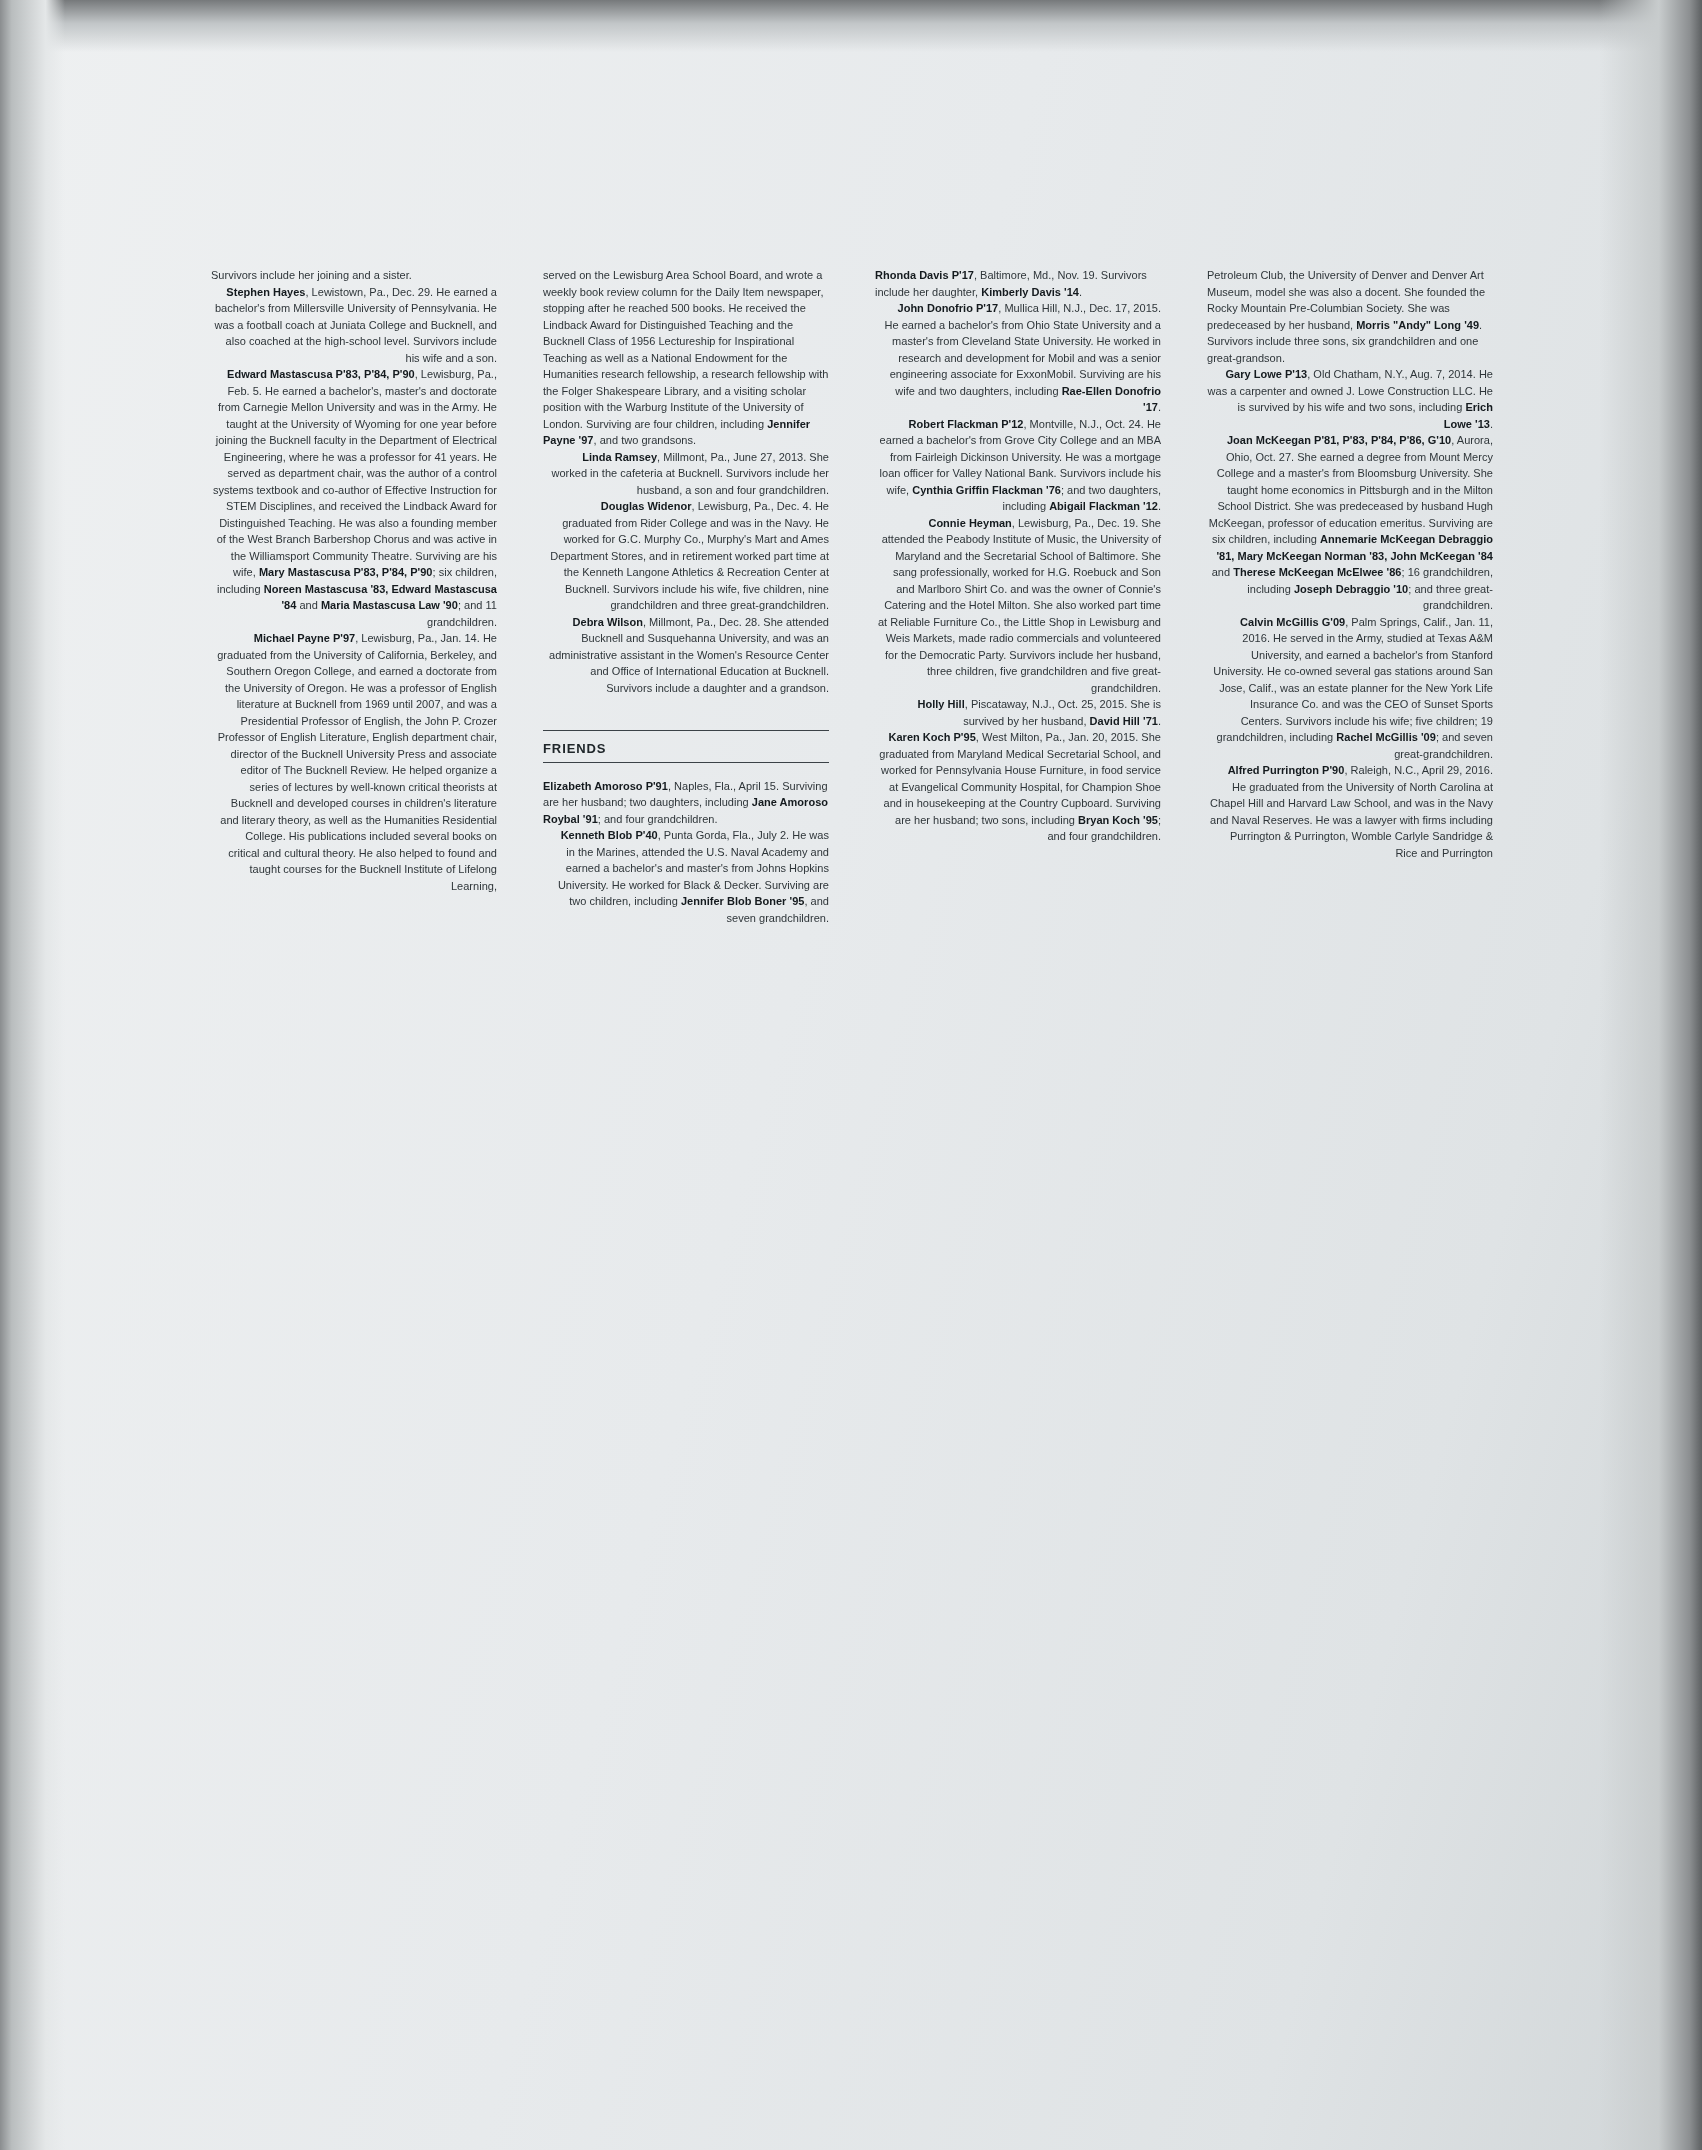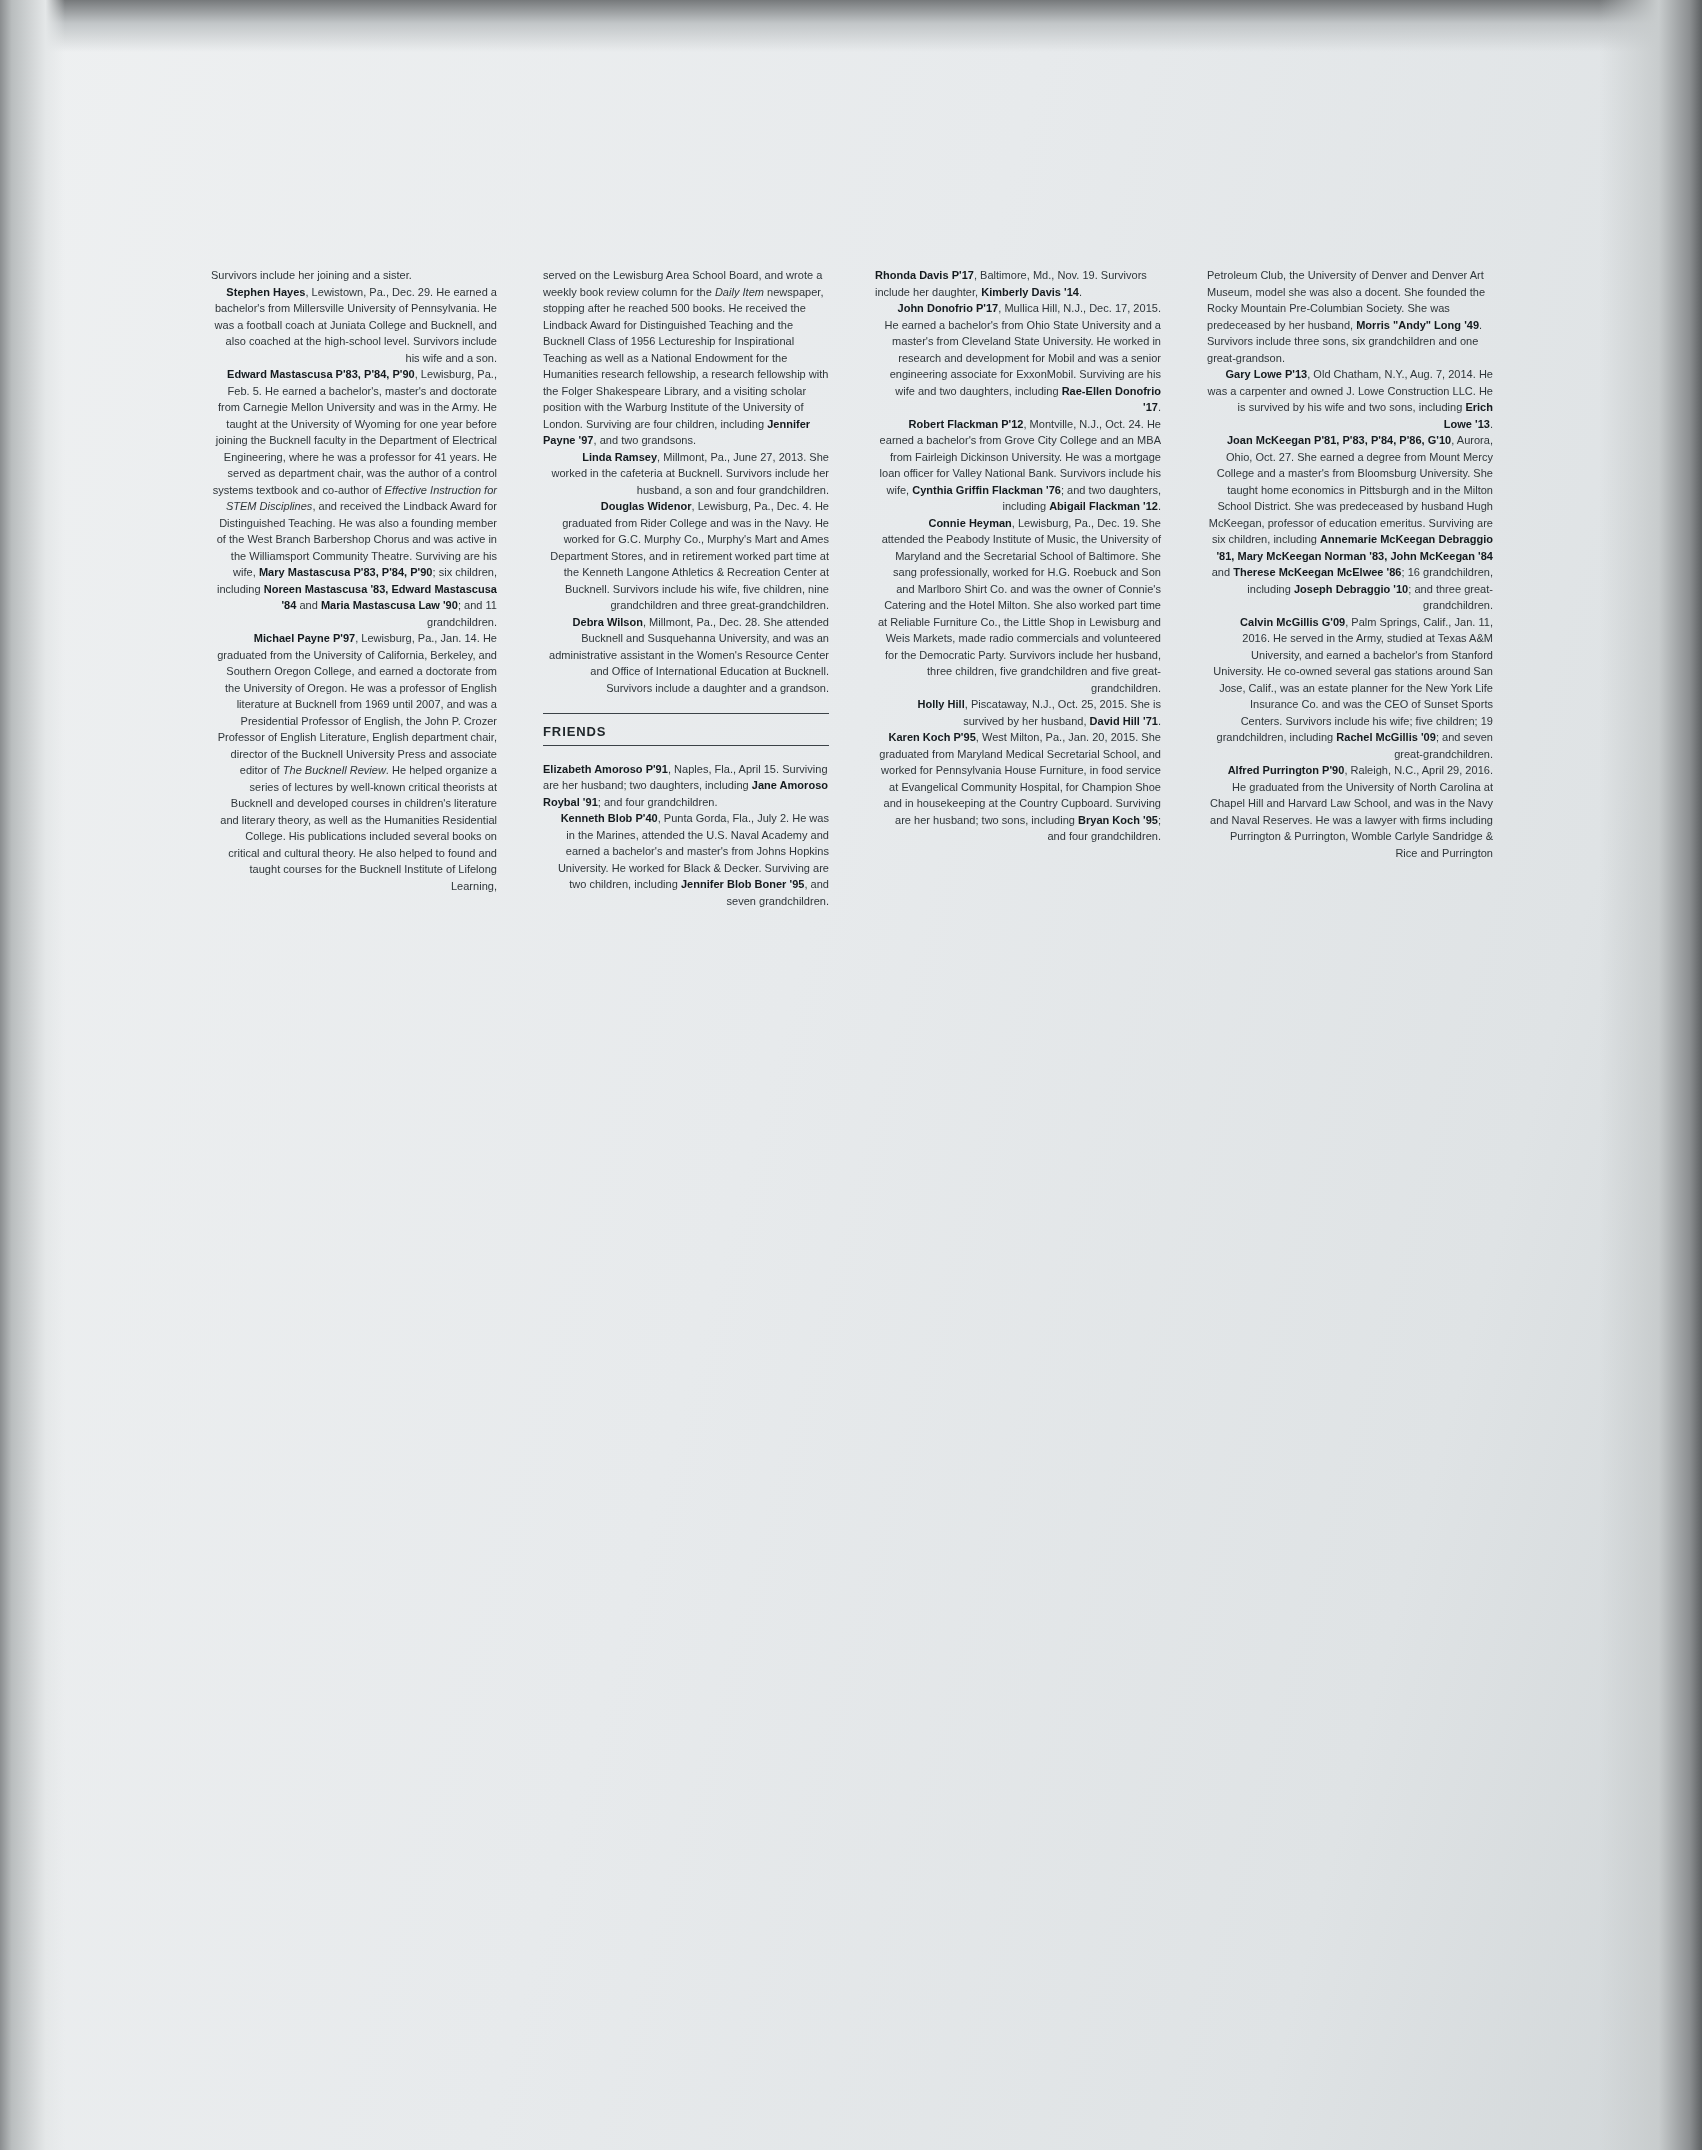--- a/index.html
+++ b/index.html
@@ -70,24 +70,23 @@
   }
   p.indent {
     text-indent: 13px;
     text-align: right;
   }
   b, .nm {
     font-weight: bold;
     color: #141a1e;
   }
   i, .it {
-    font-style: italic;
   }
   .section-head-wrap {
-    margin-top: 17px;
+    margin-top: 34px;
     margin-bottom: 14.6px;
   }
   .rule {
     border-top: 0.9px solid #3b4247;
     width: 100%;
     margin-bottom: 9.5px;
   }
   .section-head {
     font-size: 13px;
     font-weight: bold;

